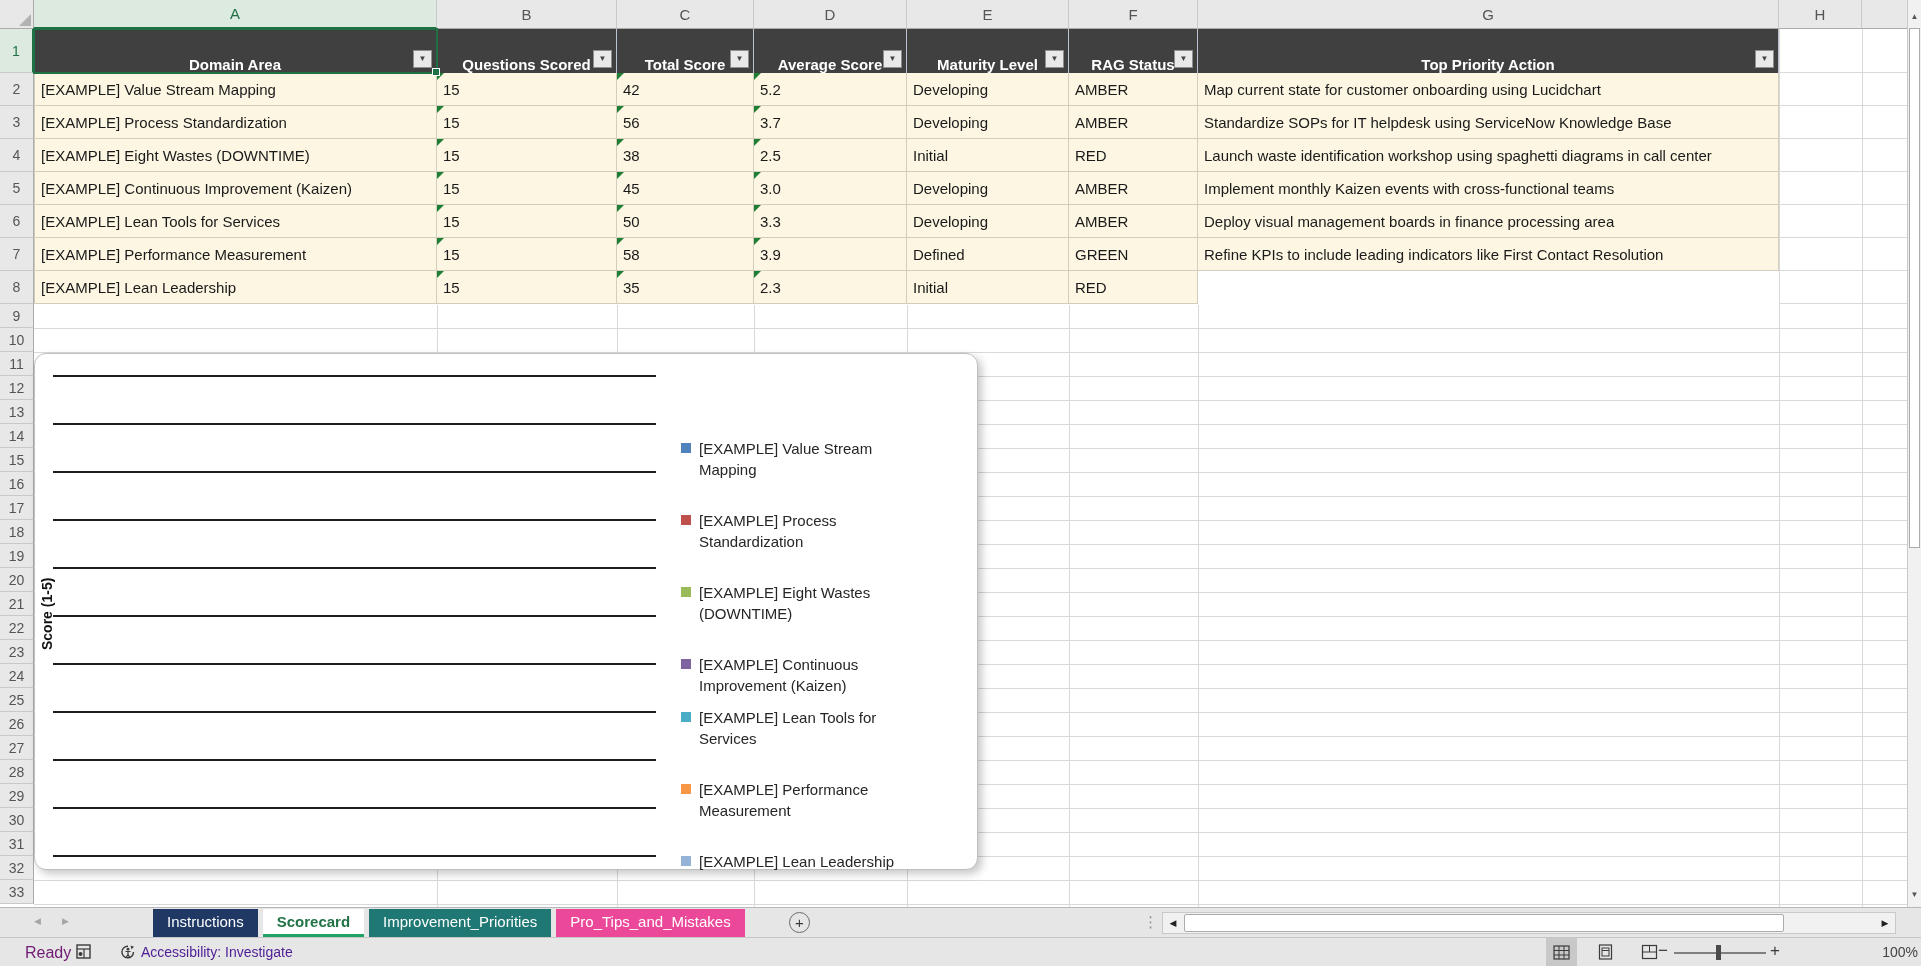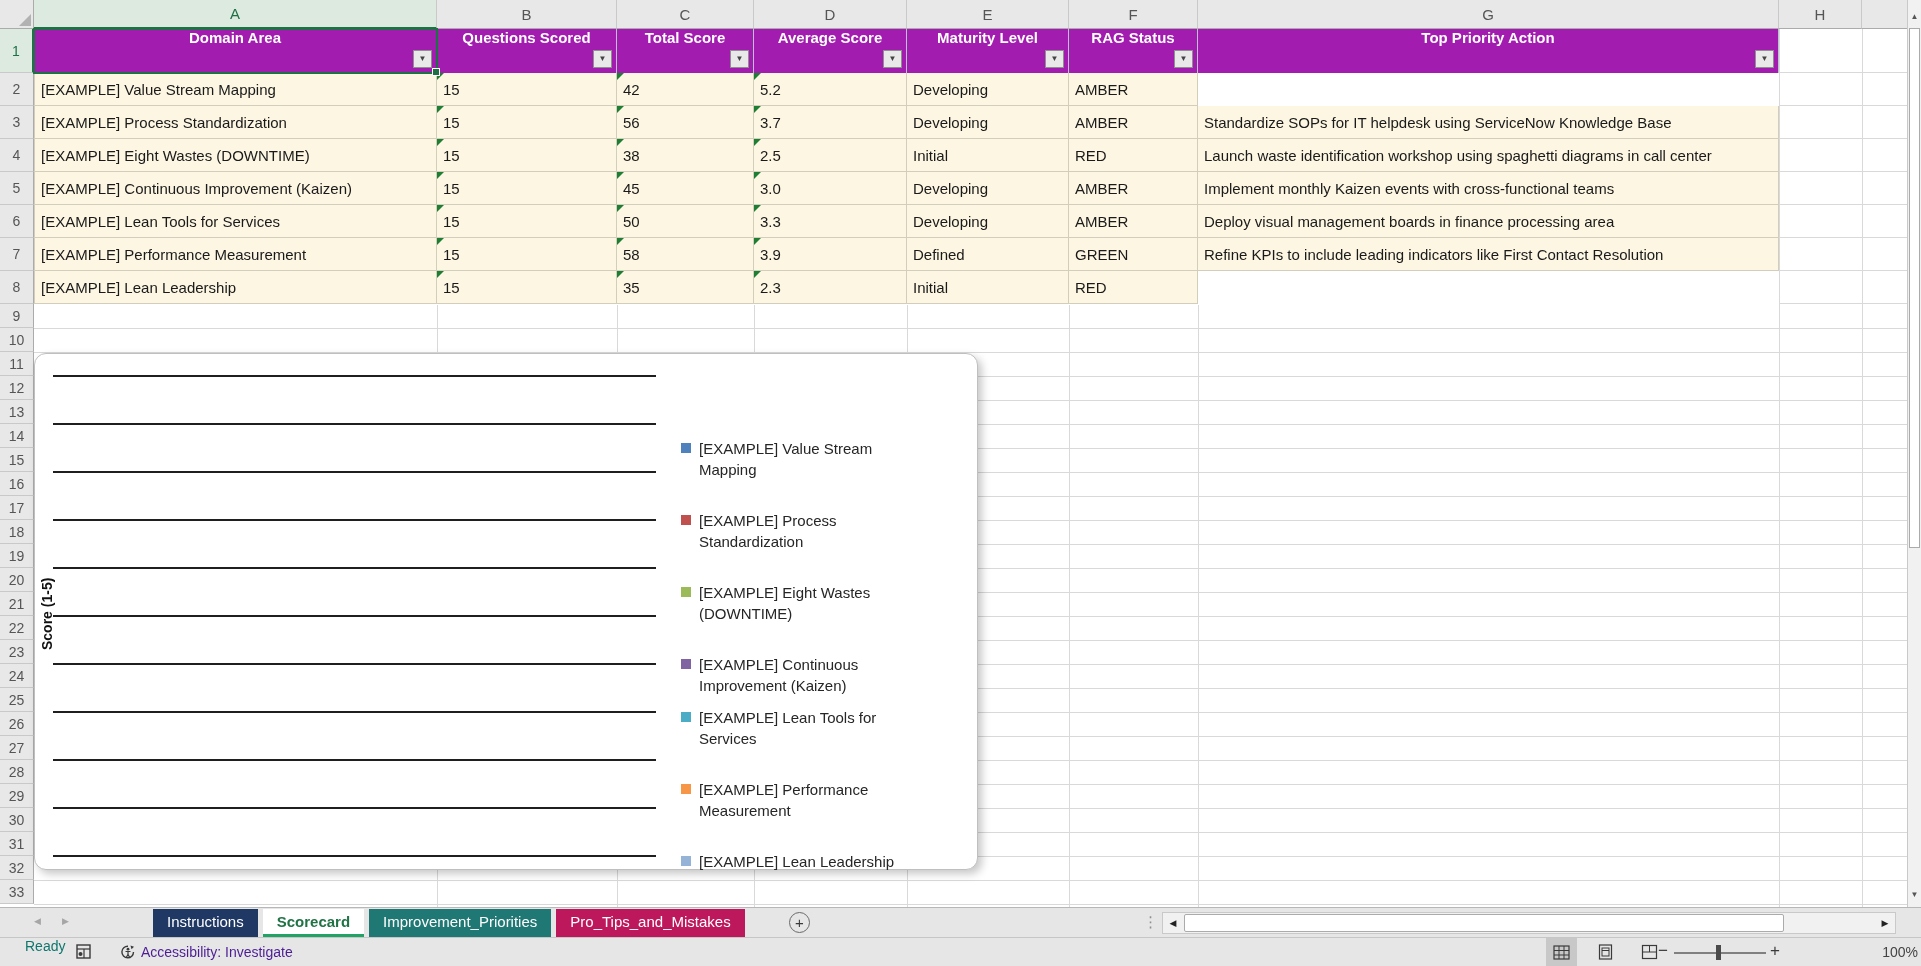--- a/index.html
+++ b/index.html
@@ -34,22 +34,22 @@
   .rnh:nth-of-type(n+9){height:24px;}
 
   
   .empty-hlines { position:absolute; left:34px; top:305px; width:1873px; height:602px;
      background:repeating-linear-gradient(to bottom, transparent 0 23px, #D9D9D9 23px 24px); }
   .vline { position:absolute; width:1px; background:#D9D9D9; }
   .hline { position:absolute; height:1px; background:#D9D9D9; left:1779px; width:128px; }
 
   
   #table-header { position:absolute; left:34px; top:29px; width:1745px; height:44px; display:flex; }
-  .hcell { position:relative; height:44px; display:flex; align-items:flex-start; justify-content:center;
-           background:#a21caf; color:#fff; font-weight:700; font-size:15px;
+  .hcell { position:relative; height:44px; display:flex; align-items:flex-end; justify-content:center;
+           background:#404040; color:#fff; font-weight:700; font-size:15px;
            border-right:1px solid #B9C1D2; }
   .hcell:nth-of-type(1){width:403px;} .hcell:nth-of-type(2){width:180px;}
   .hcell:nth-of-type(3){width:137px;} .hcell:nth-of-type(4){width:153px;}
   .hcell:nth-of-type(5){width:162px;} .hcell:nth-of-type(6){width:129px;}
   .hcell:nth-of-type(7){width:581px;}
   .filter-btn { position:absolute; right:4px; bottom:5px; width:19px; height:18px;
         background:#E9E9E9; border:1px solid #8F8F8F; display:flex; align-items:center;
         justify-content:center; }
   .filter-btn span { font-size:8px; color:#444; line-height:1; }
 
@@ -109,21 +109,21 @@
   #h-scroll { position:absolute; left:1162px; top:4px; width:734px; height:22px; background:#F1F1F1;
               border:1px solid #C9C9C9; }
   .hs-arrow { position:absolute; top:0; width:20px; height:20px; display:flex; align-items:center;
               justify-content:center; font-size:9px; color:#222; }
   #h-thumb { position:absolute; left:21px; top:1px; width:600px; height:18px; background:#fff;
              border:1px solid #ABABAB; border-radius:2px; }
 
   
   #status-bar { position:absolute; left:0; top:937px; width:1921px; height:29px; background:#E6E6E6;
                 border-top:1px solid #C6C6C6; }
-  #ready { position:absolute; left:25px; top:0; font-size:14px; color:#0f766e; }
+  #ready { position:absolute; left:25px; top:6px; font-size:16px; color:#701a75; }
   #macro-icon { position:absolute; left:76px; top:6px; }
   #acc-icon { position:absolute; left:120px; top:6px; }
   #acc-text { position:absolute; left:141px; top:6px; font-size:14px; font-weight:400; color:#4c1d95; }
   .view-btn { position:absolute; top:0; height:28px; display:flex; align-items:center;
               justify-content:center; }
   #view-normal { left:1546px; width:31px; background:#C8C8C8; }
   #view-layout { left:1588px; width:34px; }
   #view-break  { left:1632px; width:34px; }
   #zoom-minus { position:absolute; left:1658px; top:3px; font-size:17px; color:#3a3a3a; }
   #zoom-track { position:absolute; left:1674px; top:14px; width:92px; height:2px; background:#808080; }
@@ -252,20 +252,21 @@
     </div>
 
     <div id="data-rows">
       <div class="drow">
           <div class="dcell">[EXAMPLE] Value Stream Mapping</div>
           <div class="dcell">15</div>
           <div class="dcell">42</div>
           <div class="dcell">5.2</div>
           <div class="dcell">Developing</div>
           <div class="dcell">AMBER</div>
+          <div class="dcell">Map current state for customer onboarding using Lucidchart</div>
         </div>
         <div class="drow">
           <div class="dcell">[EXAMPLE] Process Standardization</div>
           <div class="dcell">15</div>
           <div class="dcell">56</div>
           <div class="dcell">3.7</div>
           <div class="dcell">Developing</div>
           <div class="dcell">AMBER</div>
           <div class="dcell">Standardize SOPs for IT helpdesk using ServiceNow Knowledge Base</div>
         </div>
@@ -365,21 +366,21 @@
     <div id="tabs">
       <div class="sheet-tab" style="background: rgb(31, 56, 100); color: rgb(255, 255, 255); border-bottom-color: transparent;">
           <span>Instructions</span>
         </div>
         <div class="sheet-tab" style="background: rgb(255, 255, 255); color: rgb(33, 115, 70); border-bottom-color: rgb(33, 163, 102);">
           <span>Scorecard</span>
         </div>
         <div class="sheet-tab" style="background: rgb(31, 120, 115); color: rgb(255, 255, 255); border-bottom-color: transparent;">
           <span>Improvement_Priorities</span>
         </div>
-        <div class="sheet-tab" style="background: #be185d; color: rgb(255, 255, 255); border-bottom-color: transparent;">
+        <div class="sheet-tab" style="background: #ec4899; color: rgb(255, 255, 255); border-bottom-color: transparent;">
           <span>Pro_Tips_and_Mistakes</span>
         </div>
     </div>
     <div id="add-sheet">+</div>
     <div id="grip">⋮</div>
     <div id="h-scroll">
       <div class="hs-arrow" style="left:0">◀</div>
       <div id="h-thumb"></div>
       <div class="hs-arrow" style="right:0">▶</div>
     </div>

